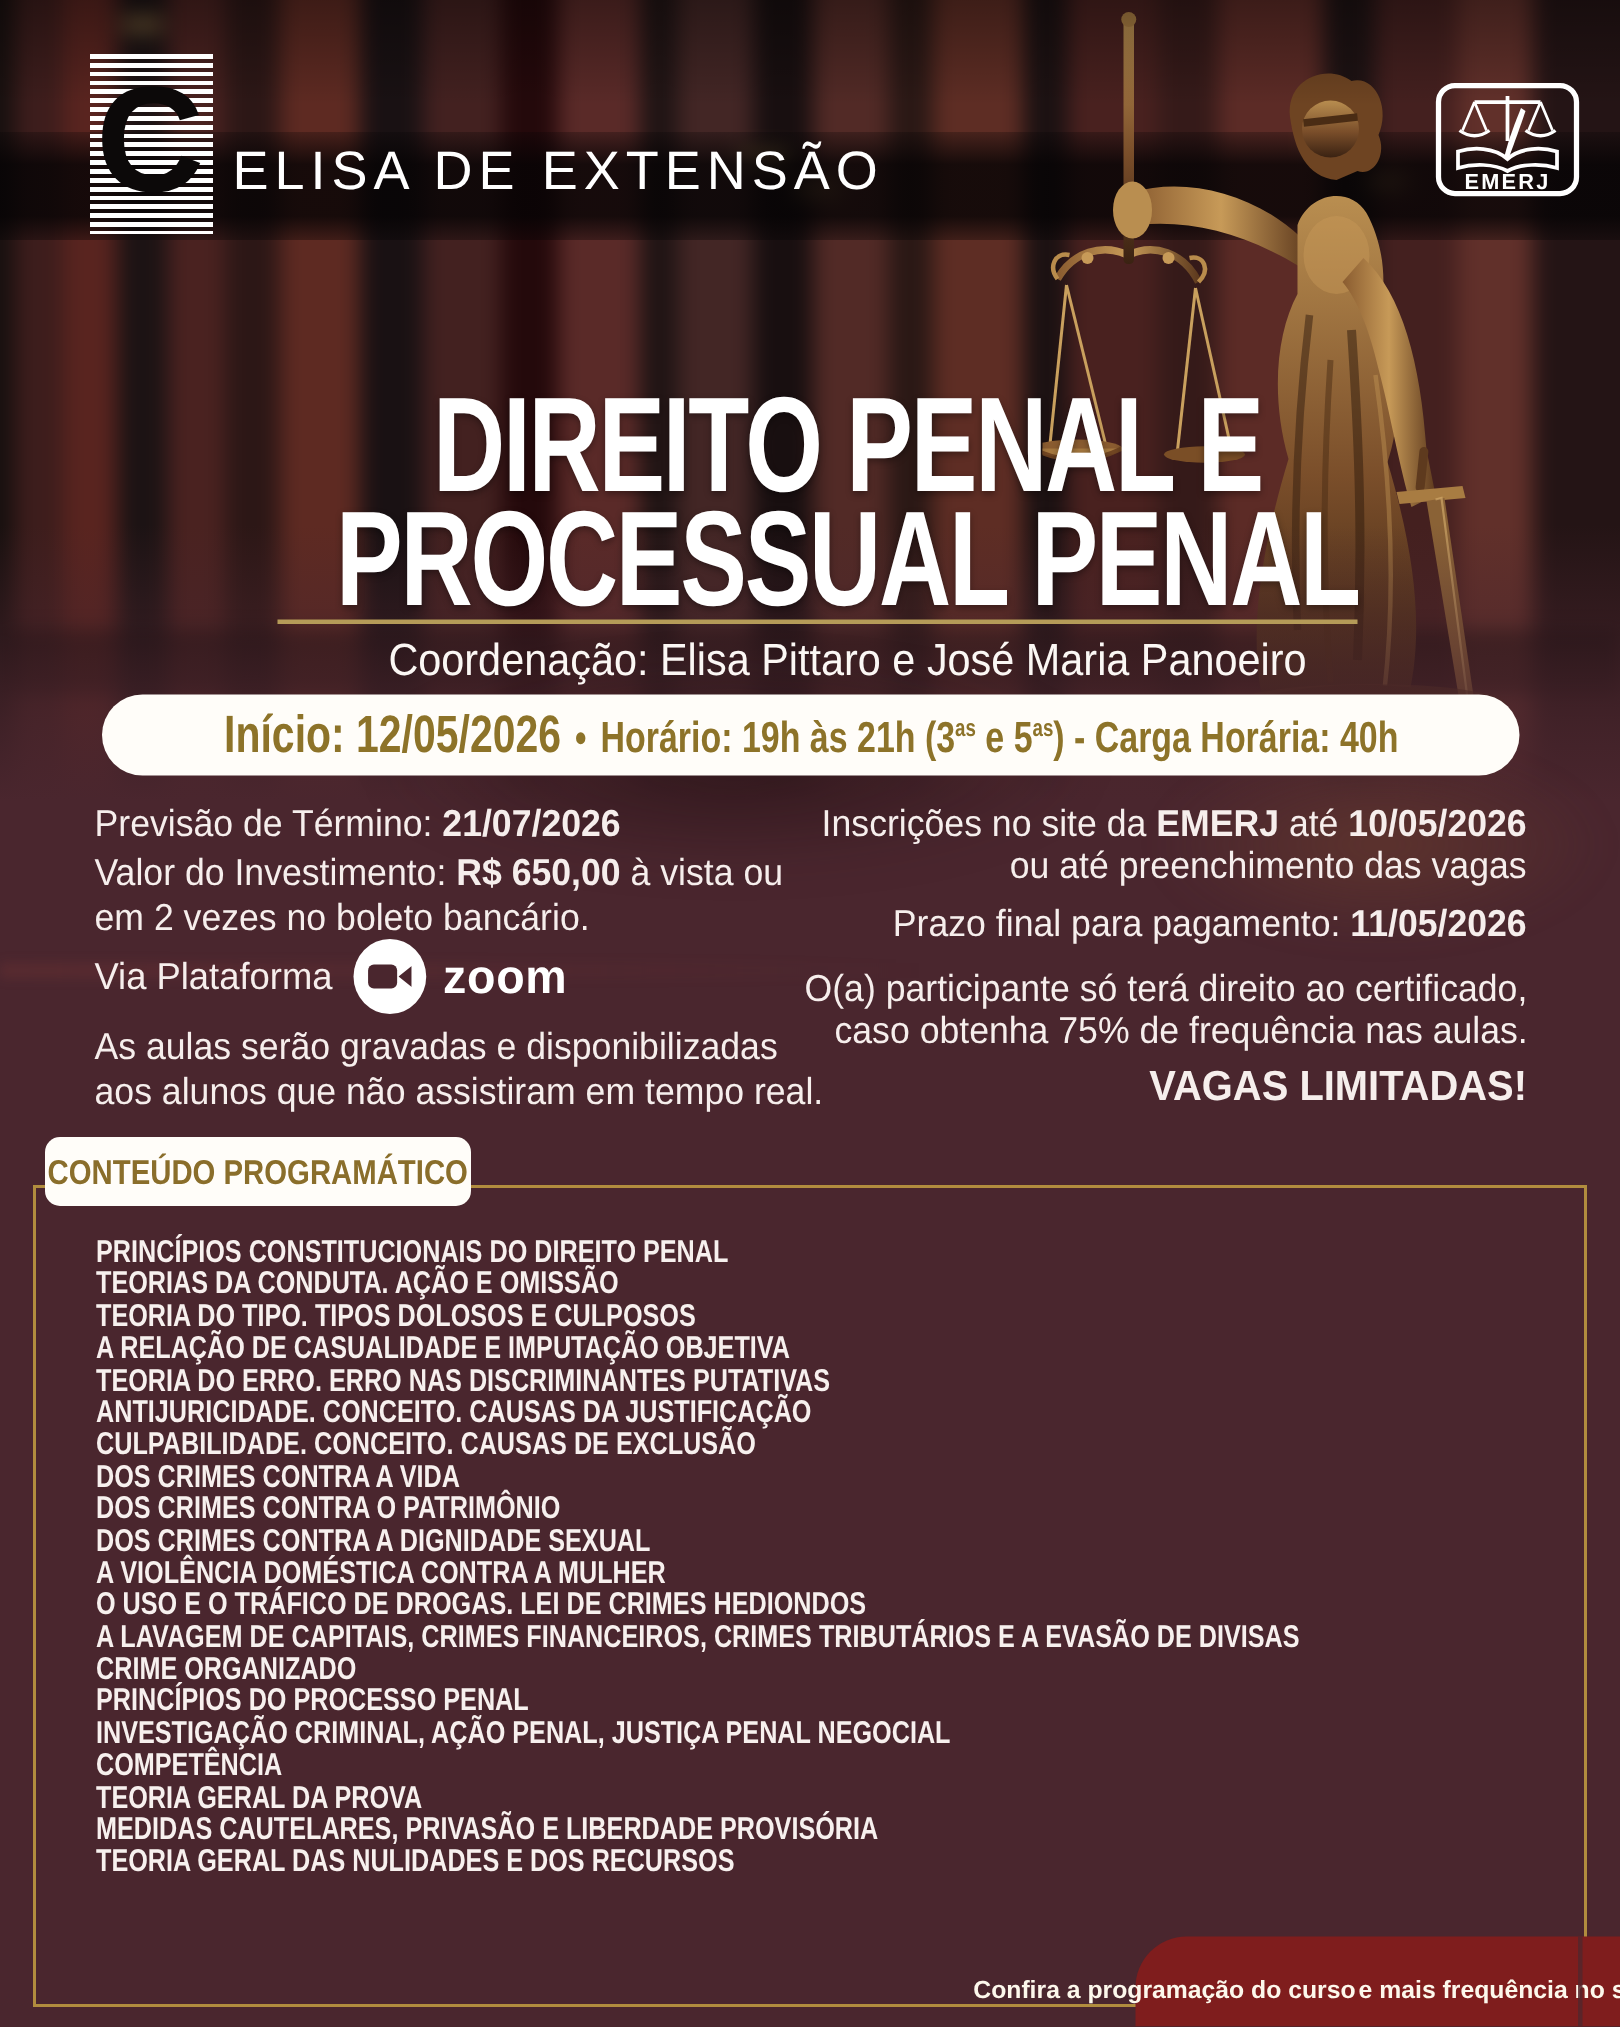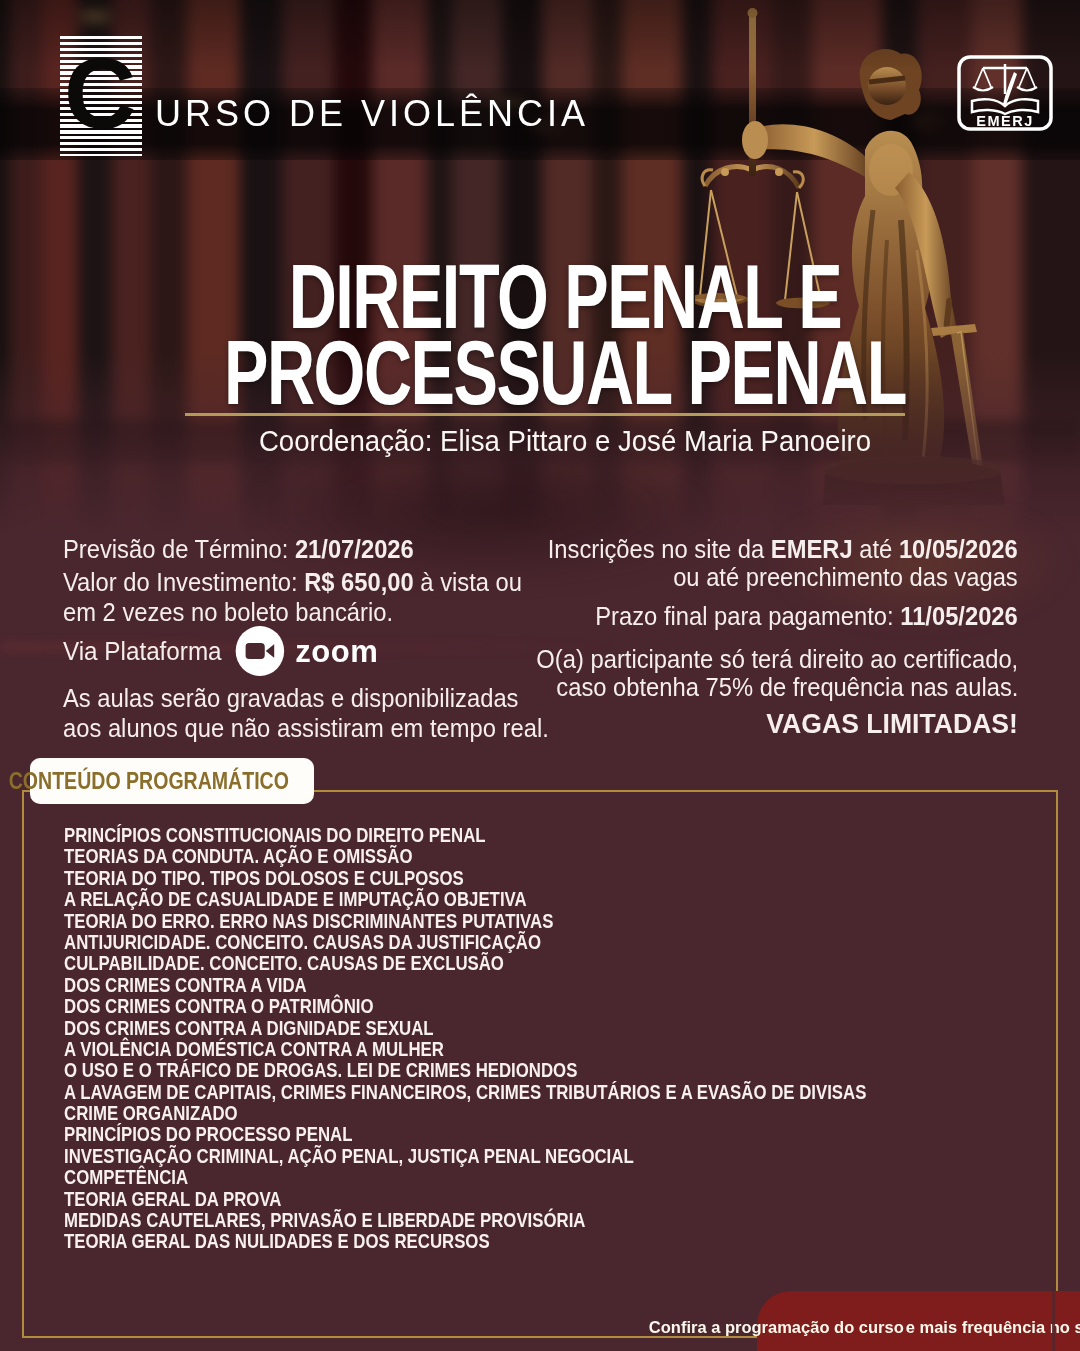--- a/index.html
+++ b/index.html
@@ -77,21 +77,21 @@
   .platform-label{color:#f6eeec;font-size:25px;white-space:nowrap;}
   .zoom-circle{width:50px;height:50px;border-radius:50%;background:#ffffff;margin:0 12px 0 14px;
     display:flex;align-items:center;justify-content:center;}
   .zoom-wordmark{color:#ffffff;font-size:32px;font-weight:700;letter-spacing:.5px;}
   .vagas{font-weight:700;font-size:28px;}
 
   
   .section-border{position:absolute;left:22px;top:790px;width:1036px;height:548px;
     border:2px solid #b18c3e;box-sizing:border-box;}
   .pill{position:absolute;top:758px;height:46px;background:#fffdf9;border-radius:10px;
-    display:flex;align-items:center;justify-content:flex-end;}
+    display:flex;align-items:center;justify-content:center;}
   .pill span{color:#8a6e2b;font-weight:700;font-size:23px;transform:scaleX(.85);
     transform-origin:50% 50%;white-space:nowrap;}
   .pill-left{left:30px;width:284px;}
   .pill-right{left:868px;width:172px;}
   .program-list{position:absolute;left:48px;top:824px;width:760px;margin-left:16px;}
   .program-item{height:21.4px;line-height:21.4px;font-size:21px;font-weight:700;color:#f7f0ee;
     transform:scaleX(.8);transform-origin:left top;white-space:nowrap;}
   .faculty-list{position:absolute;right:45px;top:826px;width:400px;text-align:right;}
   .faculty-item{height:21.5px;line-height:21.5px;font-size:20px;font-weight:700;color:#f7f0ee;
     transform:scaleX(.85);transform-origin:right top;white-space:nowrap;}
@@ -178,41 +178,48 @@
     <div class="top-vignette"></div>
   </div>
 
   <div class="blob-a"></div>
   <div class="blob-b"></div>
   <div class="streak"></div>
 
   <div class="curso-logo">
     <div class="logo-stripes"></div>
     <div class="logo-letter">C</div>
-    <div class="logo-text">URSO DE VIOLÊNCIA</div>
+    <div class="logo-text">ELISA DE EXTENSÃO</div>
   </div>
 
   <svg class="emerj-badge" viewBox="0 0 98 78" aria-hidden="true">
     <rect x="3" y="3" width="92" height="72" rx="11" fill="none" stroke="#ffffff" stroke-width="3.5"></rect>
     <line x1="49" y1="10" x2="49" y2="40" stroke="#ffffff" stroke-width="2.5"></line>
     <line x1="27" y1="14" x2="71" y2="14" stroke="#ffffff" stroke-width="2.5"></line>
     <path d="M27 14 L19 33 M27 14 L35 33" stroke="#ffffff" stroke-width="1.8" fill="none"></path>
     <path d="M17 33 Q27 40 37 33" fill="none" stroke="#ffffff" stroke-width="2.2"></path>
     <path d="M71 14 L63 33 M71 14 L79 33" stroke="#ffffff" stroke-width="1.8" fill="none"></path>
     <path d="M61 33 Q71 40 81 33" fill="none" stroke="#ffffff" stroke-width="2.2"></path>
     <path d="M49 52 C40 44 26 44 16 47 L16 58 C26 55 40 55 49 60 C58 55 72 55 82 58 L82 47 C72 44 58 44 49 52 Z" fill="none" stroke="#ffffff" stroke-width="2.5"></path>
     <path d="M58 18 C54 28 50 38 47 50 L50 51 C54 40 58 29 61 20 Z" fill="#ffffff"></path>
     <text x="49" y="72" text-anchor="middle" font-family="Liberation Sans, sans-serif" font-size="14.5" font-weight="700" fill="#ffffff" letter-spacing="1.5">EMERJ</text>
   </svg>
 
   <div class="title-line title-1">DIREITO PENAL E</div>
   <div class="title-line title-2">PROCESSUAL PENAL</div>
   <div class="title-underline"></div>
   <div class="coordination">Coordenação: Elisa Pittaro e José Maria Panoeiro</div>
 
+  <div class="banner">
+    <div class="banner-inner">
+      <span class="b-inicio">Início: 12/05/2026</span>
+      <span class="b-sep">•</span>
+      <span class="b-rest"><span>Horário: 19h às 21h (3</span><sup>as</sup><span> e 5</span><sup>as</sup><span>) - Carga Horária: 40h</span></span>
+    </div>
+  </div>
 
   <div class="info-line left-line" style="top:535px;"><span>Previsão de Término: </span><b>21/07/2026</b></div>
   <div class="info-line left-line" style="top:568px;"><span>Valor do Investimento: </span><b>R$ 650,00</b><span> à vista ou</span></div>
   <div class="info-line left-line" style="top:598px;">em 2 vezes no boleto bancário.</div>
 
   <div class="platform-row">
     <span class="platform-label">Via Plataforma</span>
     <span class="zoom-circle">
       <svg width="30" height="18" viewBox="0 0 30 18" aria-hidden="true">
         <rect x="0" y="1" width="20" height="16" rx="4" fill="#4a262e"></rect>

